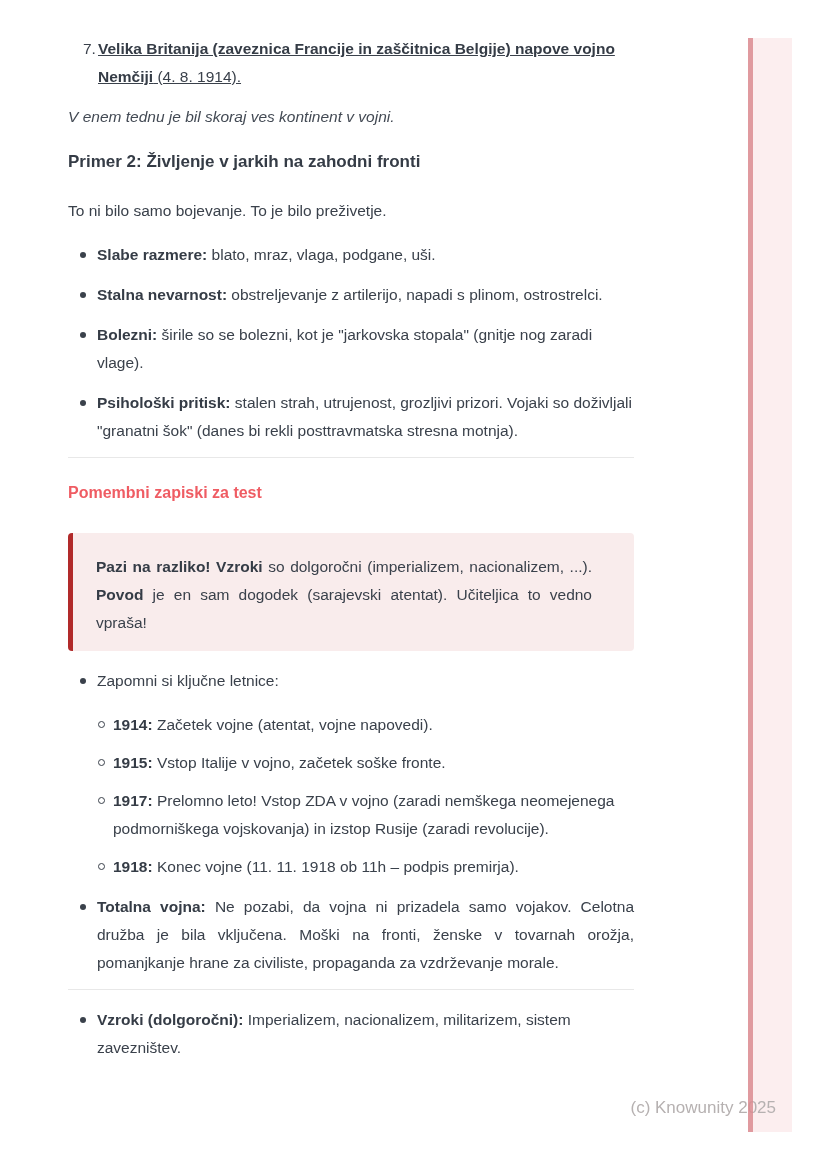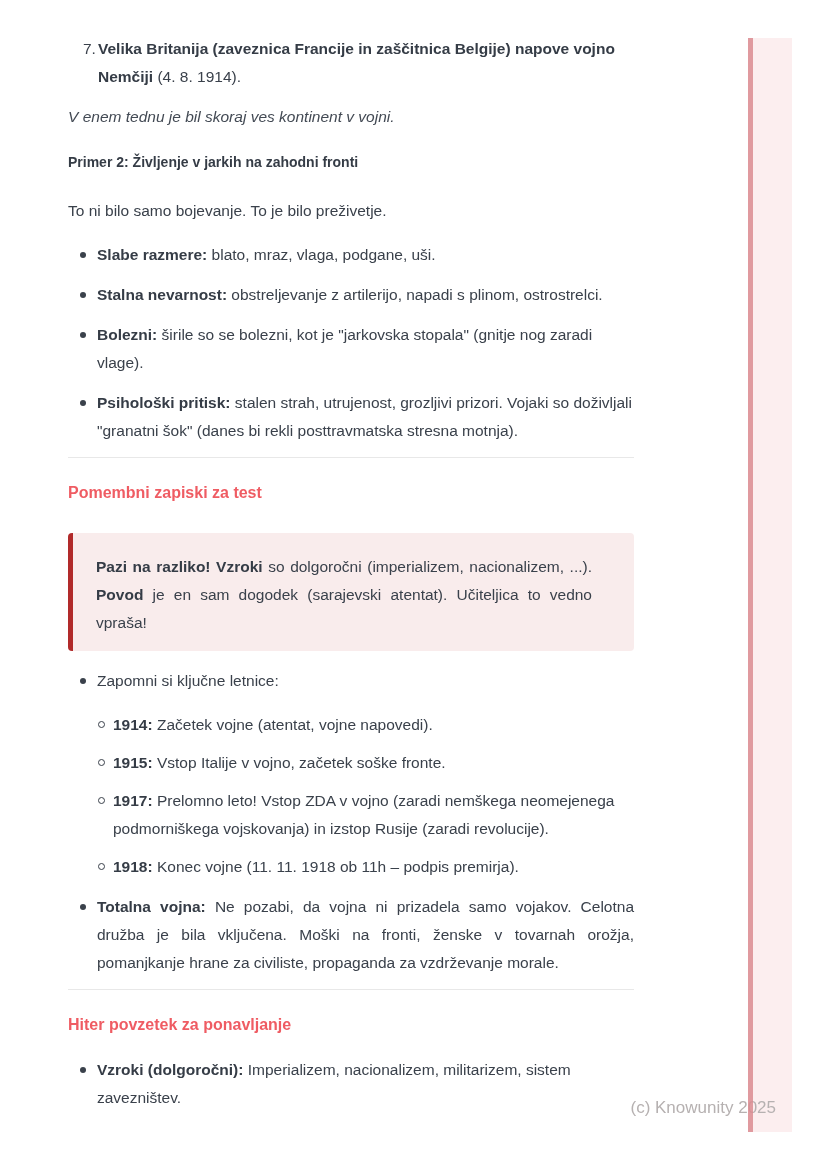--- a/index.html
+++ b/index.html
@@ -20,27 +20,27 @@
     width: 566px;
     font-size: 15.5px;
     line-height: 28px;
     color: #3a414b;
   }
   b, strong { font-weight: 700; color: #353c46; }
 
   
   .oli { display: flex; margin-bottom: 12px; }
   .oli-num { width: 30px; padding-left: 15px; flex: none; }
-  .oli-body { flex: 1; }
+  .oli-body { flex: 1; text-decoration: underline; }
 
   .italic-note { margin-top: 12px; font-style: italic; color: #434a54; }
 
   h3.example-heading {
     margin-top: 18px;
-    font-size: 14px; line-height: 26px;
+    font-size: 17px; line-height: 26px;
     font-weight: 700; color: #353c46;
   }
   .example-intro { margin-top: 22px; }
 
   ul.bullets { margin-top: 16px; list-style: none; }
   ul.bullets > li {
     position: relative;
     padding-left: 29px;
     margin-bottom: 12px;
   }
@@ -153,21 +153,20 @@
           <li><strong>1915:</strong><span> Vstop Italije v vojno, začetek soške fronte.</span></li>
           <li><strong>1917:</strong><span> Prelomno leto! Vstop ZDA v vojno (zaradi nemškega neomejenega podmorniškega vojskovanja) in izstop Rusije (zaradi revolucije).</span></li>
           <li><strong>1918:</strong><span> Konec vojne (11. 11. 1918 ob 11h – podpis premirja).</span></li>
         </ul>
       </li>
       <li class="justify"><strong>Totalna vojna:</strong><span> Ne pozabi, da vojna ni prizadela samo vojakov. Celotna družba je bila vključena. Moški na fronti, ženske v tovarnah orožja, pomanjkanje hrane za civiliste, propaganda za vzdrževanje morale.</span></li>
     </ul>
 
     <hr class="divider">
 
-    <h2 class="accent">Hiter povzetek za ponavljanje</h2>
 
     <ul class="bullets key-notes">
       <li><strong>Vzroki (dolgoročni):</strong><span> Imperializem, nacionalizem, militarizem, sistem zavezništev.</span></li>
     </ul>
 
   </div>
 
   <div class="side-strip"></div>
   <div class="footer">(c) Knowunity 2025</div>
   <div class="side-strip-line"></div>

